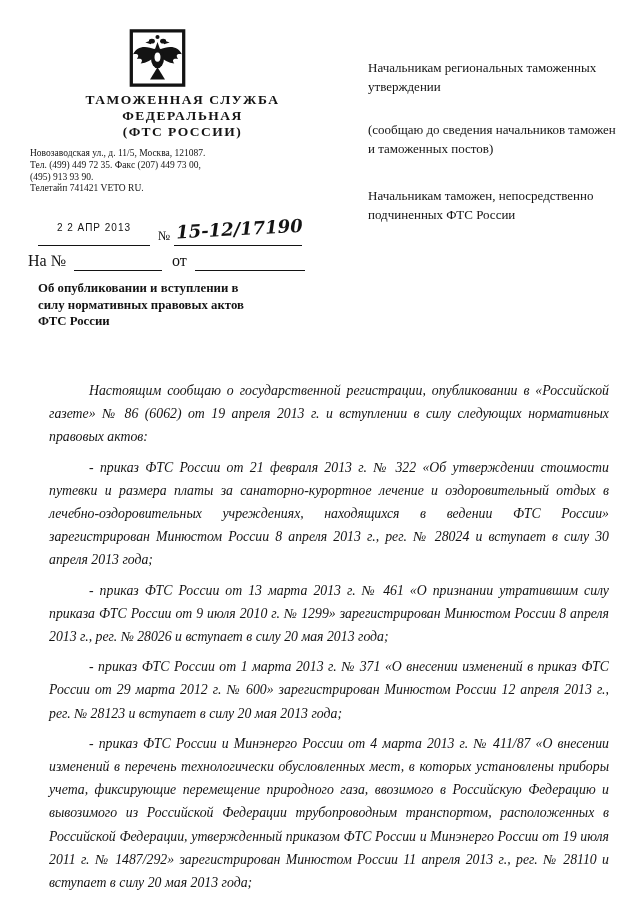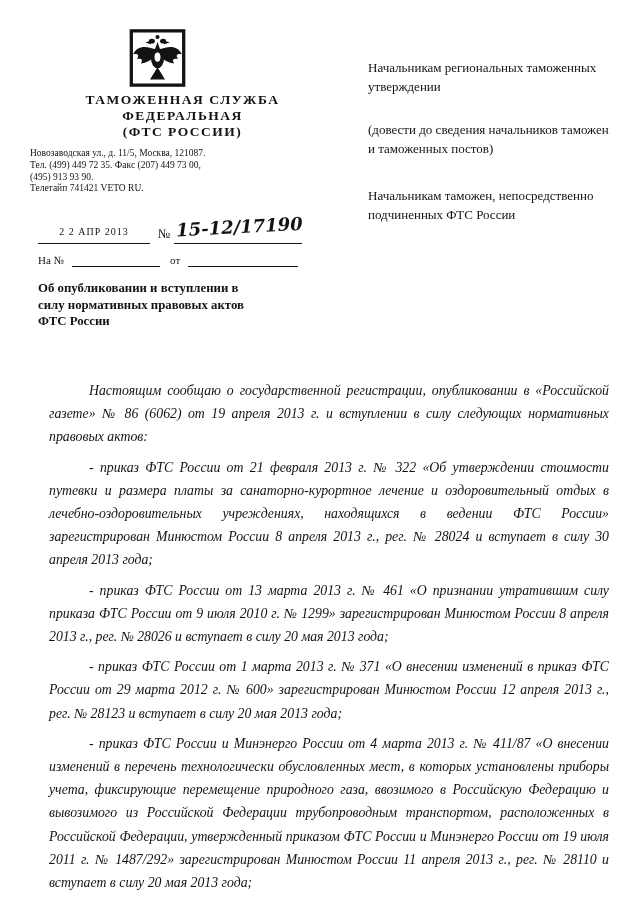--- a/index.html
+++ b/index.html
@@ -29,38 +29,38 @@
     position:absolute; left:30px; top:148px; width:305px;
     text-align:left; font-size:9.5px; line-height:11.8px;
   }
   .ref-row1 {
     position:absolute; left:38px; top:222px; width:300px; height:26px;
     font-size:12px;
   }
   .date-stamp {
     display:inline-block; width:112px; text-align:center;
     border-bottom:1.5px solid #131313;
-    font-family:Liberation Serif, serif;
-    font-size:10px; letter-spacing:1px; padding-bottom:6px;
+    font-family:Liberation Sans, sans-serif;
+    font-size:10px; letter-spacing:1px; padding-bottom:12px;
     vertical-align:bottom;
   }
   .num-sign { display:inline-block; margin:0 4px 0 8px; font-size:13px; vertical-align:bottom; padding-bottom:2px; }
   .num-line {
     display:inline-block; width:128px; height:22px;
     border-bottom:1.5px solid #131313;
     position:relative; vertical-align:bottom;
   }
   .handwritten {
     position:absolute; left:2px; top:-6px; width:130px;
     font-family:"DejaVu Serif", serif; font-style:italic; font-weight:bold;
     font-size:18px; transform:rotate(-3deg); white-space:nowrap;
   }
   .ref-row2 {
-    position:absolute; left:38px; top:252px; width:300px; height:18px;
-    font-size:11px;
+    position:absolute; left:28px; top:252px; width:300px; height:18px;
+    font-size:16px;
   }
   .ref-label { display:inline-block; vertical-align:bottom; padding-bottom:1px; }
   .ref-line  { display:inline-block; height:15px; border-bottom:1px solid #131313; vertical-align:bottom; }
   .ref-line.na { width:88px; margin:0 10px 0 8px; }
   .ref-line.ot { width:110px; margin-left:8px; }
   .subject {
     position:absolute; left:38px; top:280px; width:255px;
     font-weight:bold; font-size:12.8px; line-height:16.5px;
   }
   
@@ -124,21 +124,21 @@
   </div>
 
   <div class="subject">
     <div>Об опубликовании и вступлении в</div>
     <div>силу нормативных правовых актов</div>
     <div>ФТС России</div>
   </div>
 
   <div class="addressees">
     <div class="addr-block-1">Начальникам региональных таможенных утверждении</div>
-    <div class="addr-block-2">(довести до сведения начальников таможен и таможенных постов)</div>
+    <div class="addr-block-2">(сообщаю до сведения начальников таможен и таможенных постов)</div>
     <div class="addr-block-3">Начальникам таможен, непосредственно подчиненных ФТС России</div>
   </div>
 
   <div class="body-text">
       <p>Настоящим сообщаю о государственной регистрации, опубликовании в «Российской газете» № 86 (6062) от 19 апреля 2013 г. и вступлении в силу следующих нормативных правовых актов:</p>
       <p>- приказ ФТС России от 21 февраля 2013 г. № 322 «Об утверждении стоимости путевки и размера платы за санаторно-курортное лечение и оздоровительный отдых в лечебно-оздоровительных учреждениях, находящихся в ведении ФТС России» зарегистрирован Минюстом России 8 апреля 2013 г., рег. № 28024 и вступает в силу 30 апреля 2013 года;</p>
       <p>- приказ ФТС России от 13 марта 2013 г. № 461 «О признании утратившим силу приказа ФТС России от 9 июля 2010 г. № 1299» зарегистрирован Минюстом России 8 апреля 2013 г., рег. № 28026 и вступает в силу 20 мая 2013 года;</p>
       <p>- приказ ФТС России от 1 марта 2013 г. № 371 «О внесении изменений в приказ ФТС России от 29 марта 2012 г. № 600» зарегистрирован Минюстом России 12 апреля 2013 г., рег. № 28123 и вступает в силу 20 мая 2013 года;</p>
       <p>- приказ ФТС России и Минэнерго России от 4 марта 2013 г. № 411/87 «О внесении изменений в перечень технологически обусловленных мест, в которых установлены приборы учета, фиксирующие перемещение природного газа, ввозимого в Российскую Федерацию и вывозимого из Российской Федерации трубопроводным транспортом, расположенных в Российской Федерации, утвержденный приказом ФТС России и Минэнерго России от 19 июля 2011 г. № 1487/292» зарегистрирован Минюстом России 11 апреля 2013 г., рег. № 28110 и вступает в силу 20 мая 2013 года;</p>
     </div>

